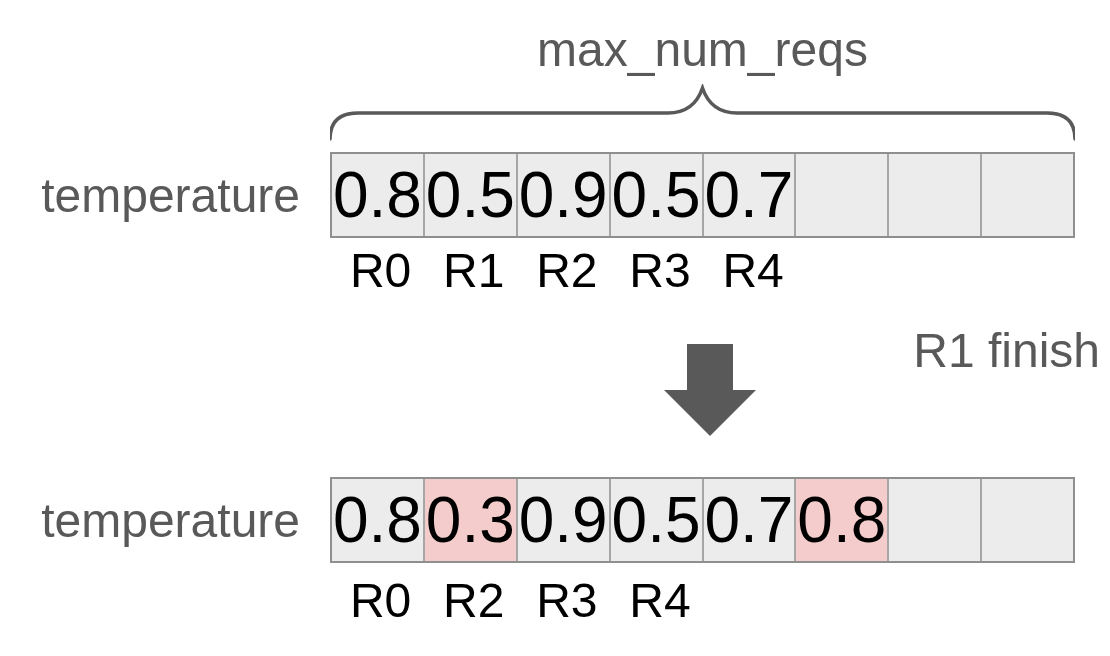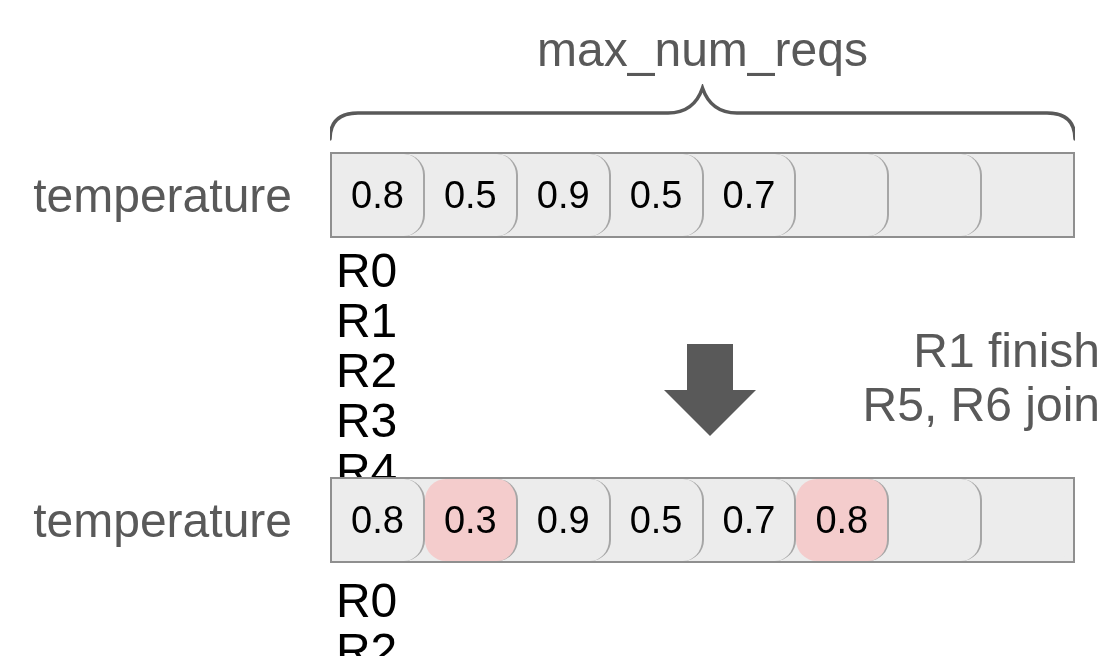--- a/index.html
+++ b/index.html
@@ -20,35 +20,35 @@
 
   .array-row {
     position: absolute; left: 330px; width: 745px; height: 86px;
     display: flex; border: 2px solid #8f8f8f; background: var(--cell-bg);
   }
   .array-row.before { top: 152px; }
   .array-row.after  { top: 477px; }
   .cell {
     flex: 1 1 0; display: flex; align-items: center; justify-content: center;
     background: var(--cell-bg); border-right: 2px solid var(--cell-border);
-    font-size: 38px; color: var(--value-color); overflow: hidden; border-radius: 21px;
+    font-size: 64px; color: var(--value-color); overflow: hidden;
   }
   .cell:last-child { border-right: none; }
   .cell.highlight { background: var(--cell-highlight-bg); }
 
   .row-label {
-    position: absolute; left: 16px; width: 276px; height: 86px;
+    position: absolute; left: 24px; width: 276px; height: 86px;
     display: flex; align-items: center; justify-content: flex-end;
     font-size: 48px; color: var(--text-gray); white-space: nowrap;
   }
   .row-label.before { top: 152px; }
   .row-label.after  { top: 477px; }
 
   .req-labels {
-    position: absolute; left: 320px; display: flex; flex-direction: column;
+    position: absolute; left: 334px; display: flex;
   }
   .req-labels.before { top: 246px; }
   .req-labels.after  { top: 576px; }
   .req-label {
     width: 93.125px; text-align: center; font-size: 48px;
     color: #000000; line-height: 50px; white-space: nowrap;
   }
 
   .arrow-svg { position: absolute; left: 662px; top: 342px; }
 
@@ -89,21 +89,20 @@
     <div class="req-label">R3</div>
     <div class="req-label">R4</div>
   </div>
 
   <svg class="arrow-svg" width="96" height="96" viewBox="0 0 96 96">
     <polygon points="25,2 71,2 71,48 94,48 48,94 2,48 25,48" fill="#595959"></polygon>
   </svg>
 
   <div class="transition-note">
     <div>R1 finish</div>
-    <div>R5, R6 join</div>
   </div>
 
   <div class="row-label after">temperature</div>
 
   <div class="array-row after">
     <div class="cell">0.8</div>
     <div class="cell highlight">0.3</div>
     <div class="cell">0.9</div>
     <div class="cell">0.5</div>
     <div class="cell">0.7</div>

